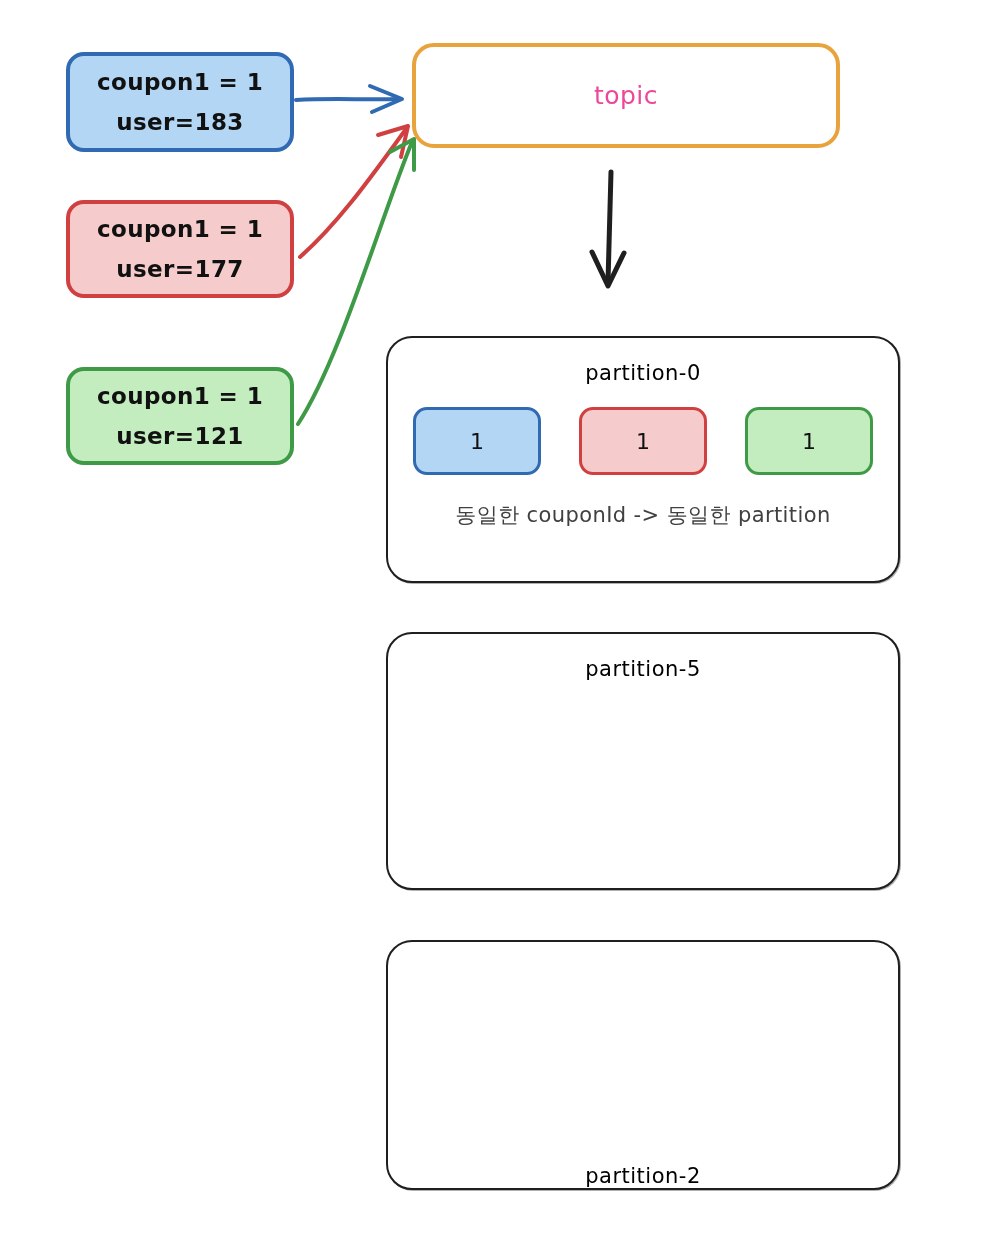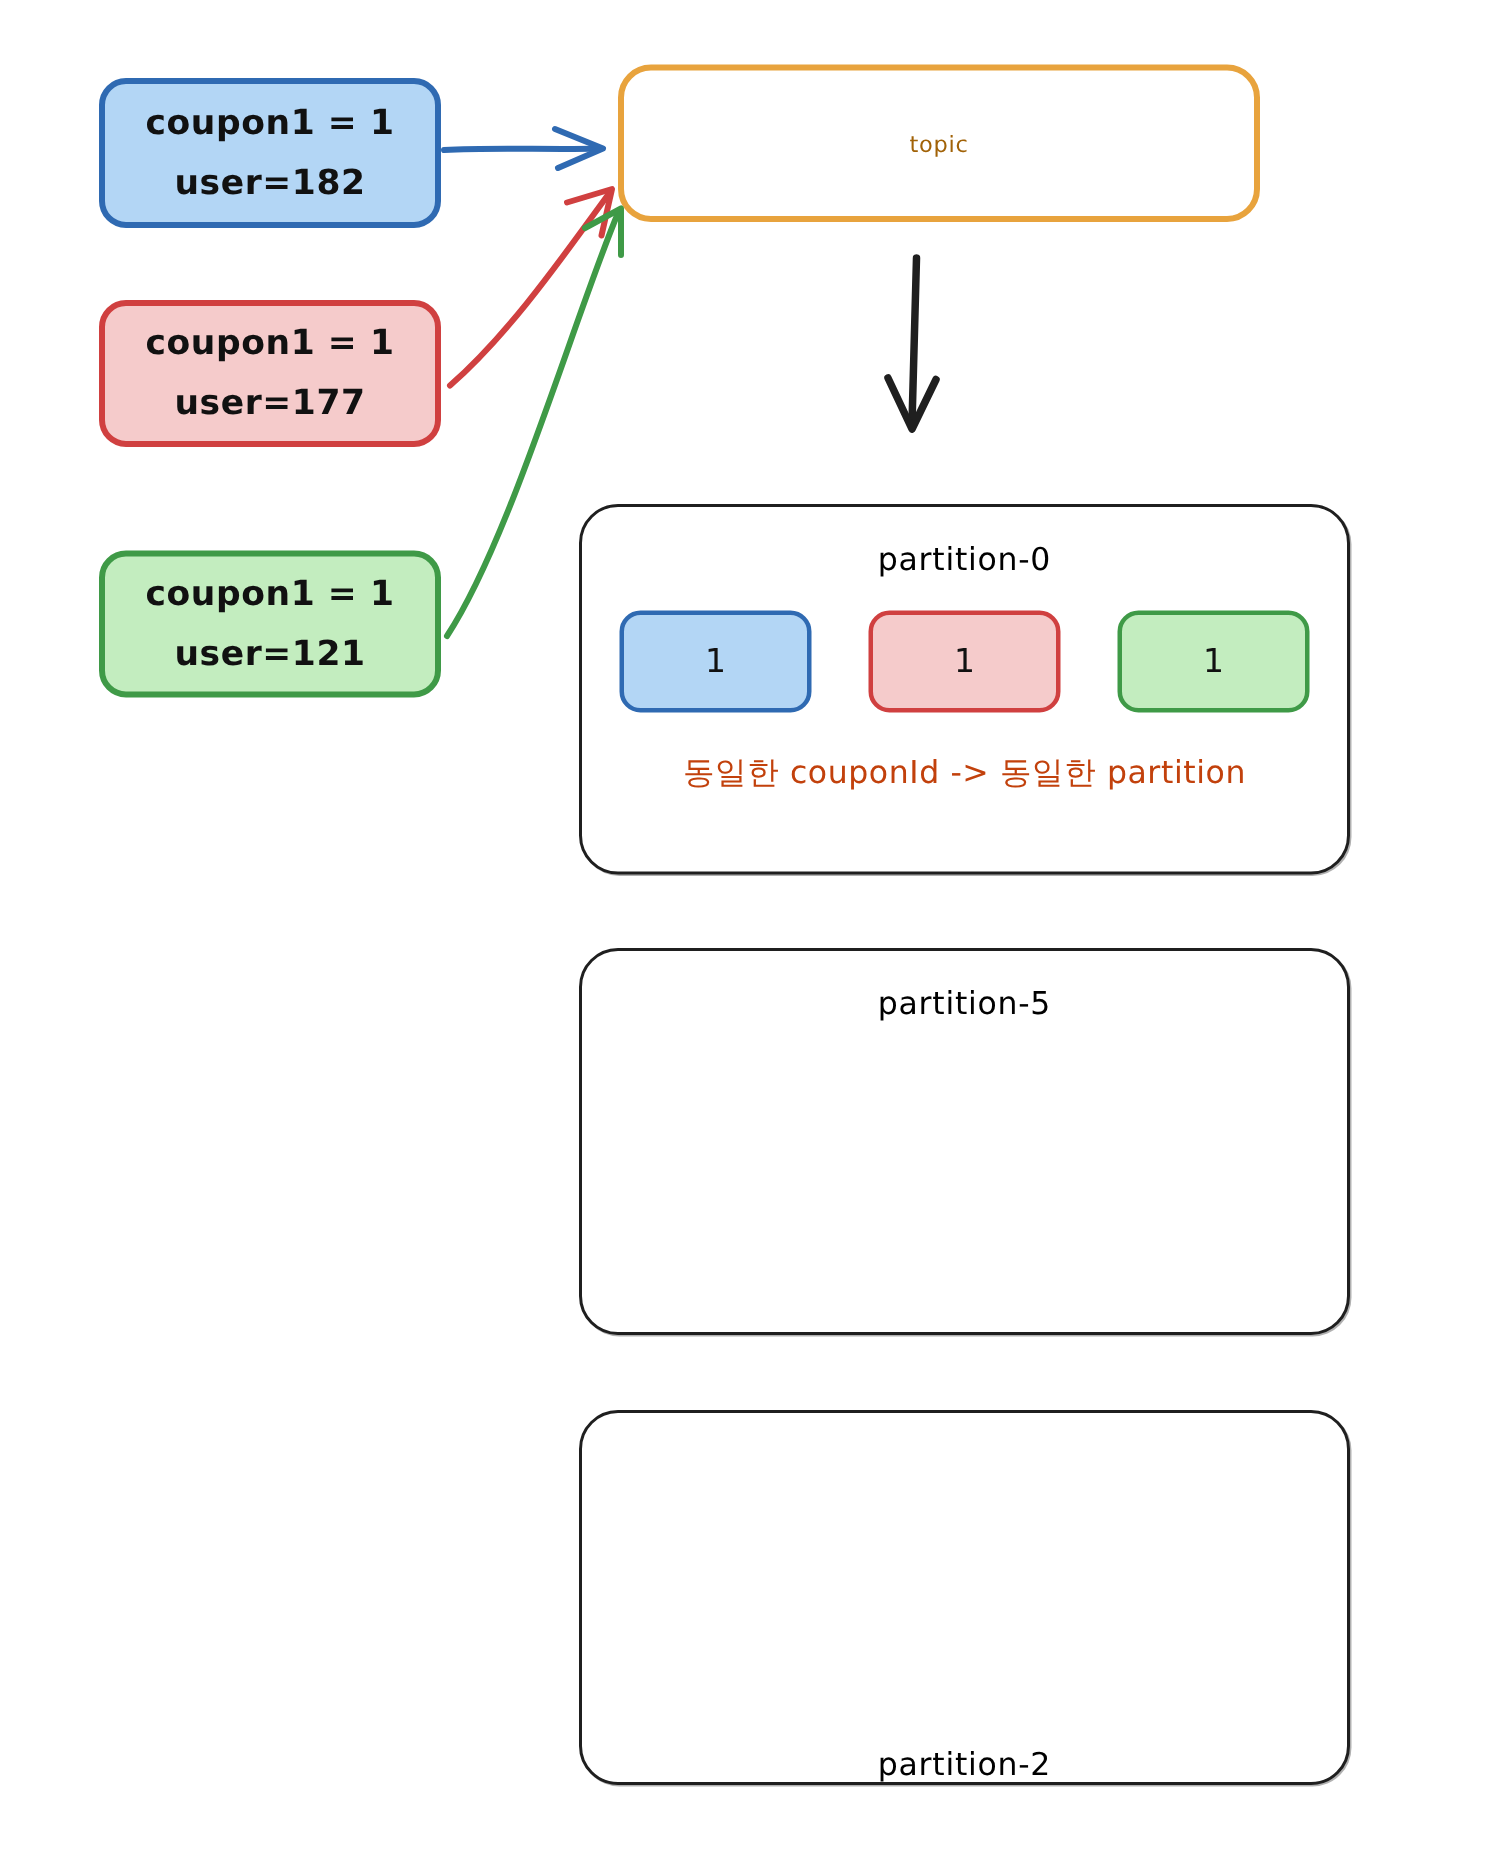--- a/index.html
+++ b/index.html
@@ -43,22 +43,22 @@
   .card-red   { background: #f5cbcb; border-color: #d04040; }
   .card-green { background: #c3edbf; border-color: #3f9a47; }
 
   
   .topic-box {
     border: 4px solid #e8a33d;
     border-radius: 22px;
     background: #ffffff;
   }
   .topic-label {
-    font-size: 15px;
-    color: #a16207;
+    font-size: 25px;
+    color: #ec4899;
     letter-spacing: 0.5px;
   }
 
   
   .partition-box {
     border: 2px solid #1f1f1f;
     border-radius: 26px;
     background: #ffffff;
     justify-content: flex-start;
     box-shadow: 1px 1px 0 rgba(30,30,30,0.35);
@@ -85,42 +85,42 @@
     border-style: solid;
     display: flex;
     align-items: center;
     justify-content: center;
     font-size: 22px;
     color: #111111;
     box-sizing: border-box;
   }
   .caption {
     font-size: 21px;
-    color: #c2410c;
+    color: #404040;
     margin-top: 26px;
     letter-spacing: 0.4px;
     white-space: nowrap;
   }
   svg.overlay {
     position: absolute;
     left: 0;
     top: 0;
     width: 1000px;
     height: 1236px;
     pointer-events: none;
   }
 </style>
 </head>
 <body>
 
 <div id="canvas">
 
   <div class="node msg-box card-blue" style="left:66px; top:52px; width:228px; height:100px;">
     <div class="msg-line">coupon1 = 1</div>
-    <div class="msg-line">user=182</div>
+    <div class="msg-line">user=183</div>
   </div>
 
   <div class="node msg-box card-red" style="left:66px; top:200px; width:228px; height:98px;">
     <div class="msg-line">coupon1 = 1</div>
     <div class="msg-line">user=177</div>
   </div>
 
   <div class="node msg-box card-green" style="left:66px; top:367px; width:228px; height:98px;">
     <div class="msg-line">coupon1 = 1</div>
     <div class="msg-line">user=121</div>

